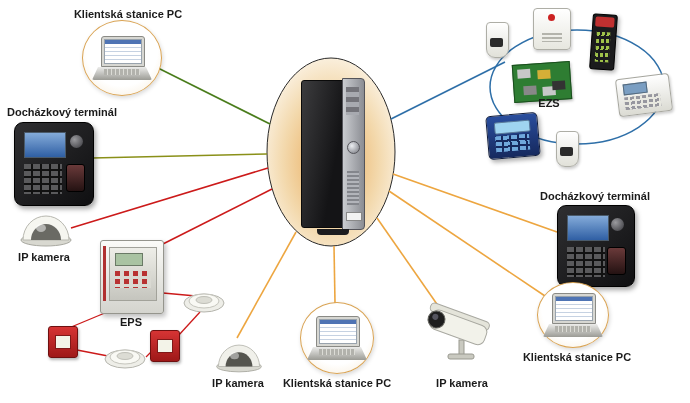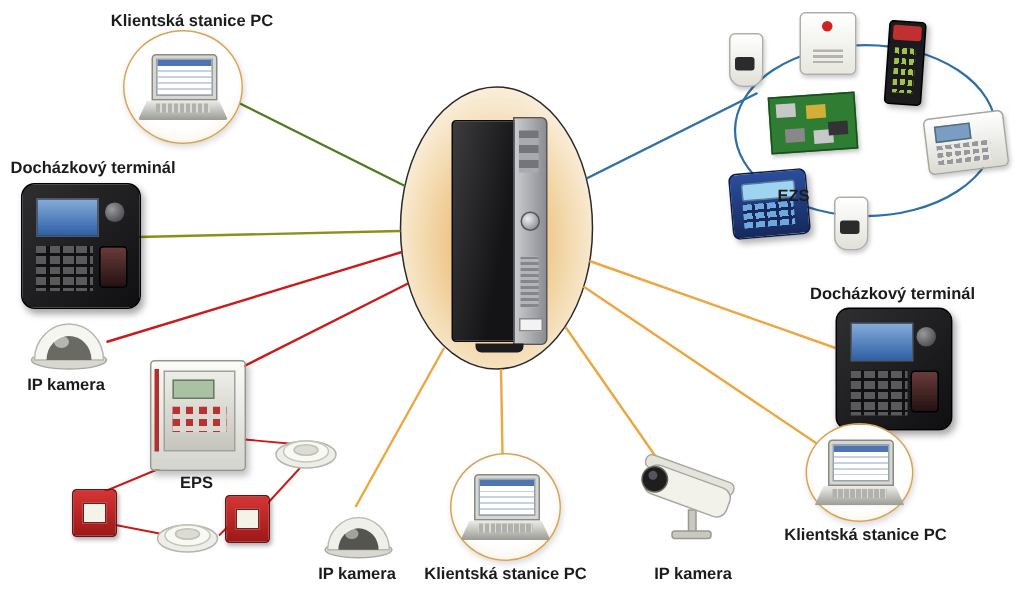--- a/index.html
+++ b/index.html
@@ -261,15 +261,15 @@
   </div>
   <div class="label" style="left:577px;top:351px;">Klientská stanice PC</div>
 
   <div class="pir" style="left:486px;top:22px;"></div>
   <div class="siren" style="left:533px;top:8px;"></div>
   <div class="card-reader" style="left:591px;top:14px;"></div>
   <div class="pcb" style="left:513px;top:63px;"></div>
   <div class="keypad-white" style="left:617px;top:76px;"></div>
   <div class="keypad-blue" style="left:487px;top:114px;"></div>
   <div class="pir" style="left:556px;top:131px;"></div>
-  <div class="label" style="left:529px;top:97px;margin-top:28px;">EZS</div>
+  <div class="label" style="left:549px;top:97px;">EZS</div>
 
 </div>
 
 </body></html>

